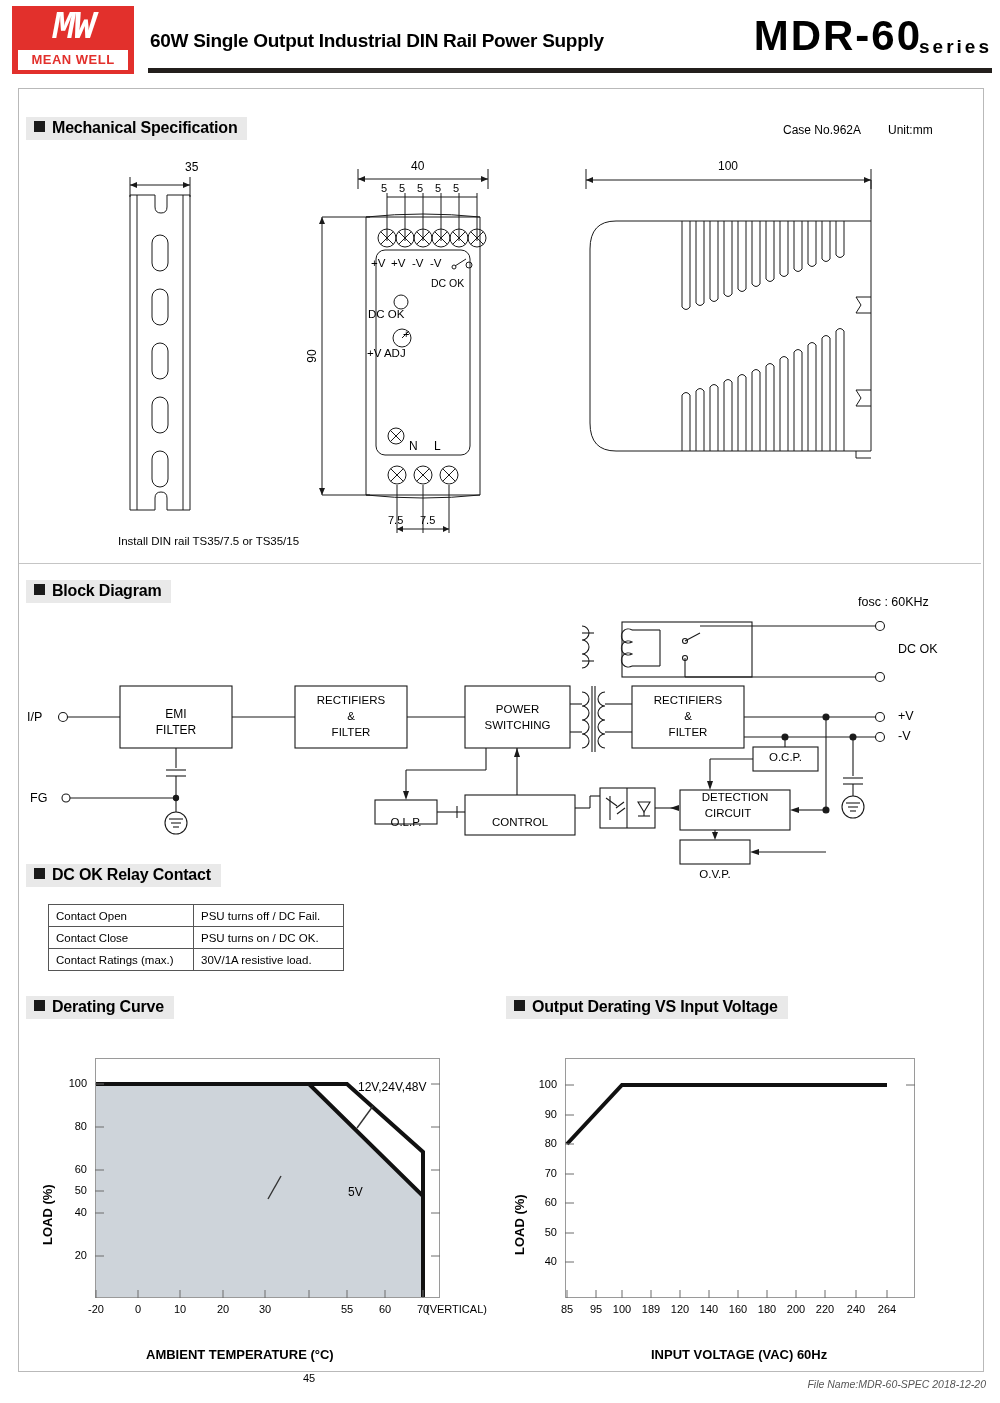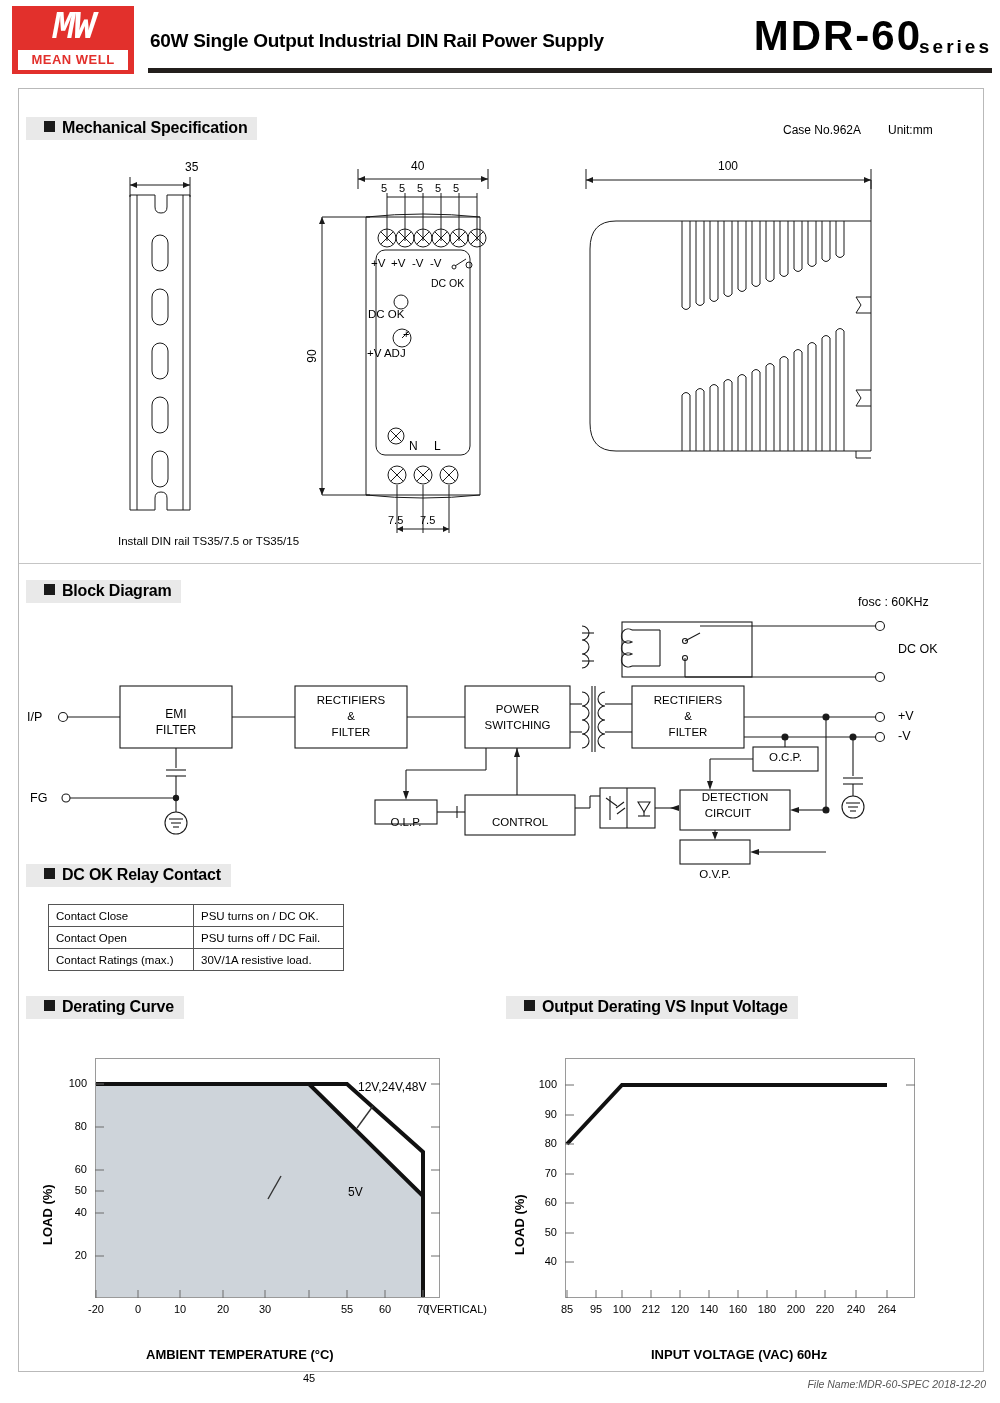--- a/index.html
+++ b/index.html
@@ -22,21 +22,21 @@
          letter-spacing:2px;white-space:nowrap;}
   #series{position:absolute;right:8px;top:36px;font-size:19px;font-weight:bold;
           letter-spacing:3px;}
   #headrule{position:absolute;left:148px;top:68px;width:844px;height:5px;background:#231f1c;}
 
   
   #frame{position:absolute;left:18px;top:88px;width:964px;height:1282px;
          border:1px solid #b9b9b9;}
 
   
-  .sec{position:absolute;background:#e9e9e9;padding:2px 10px 3px 18px;
+  .sec{position:absolute;background:#e9e9e9;padding:2px 10px 3px 8px;
        font-size:16px;font-weight:bold;white-space:nowrap;letter-spacing:-.2px;}
   .sec .sq{display:inline-block;width:11px;height:11px;background:#1a1a1a;
            margin-right:7px;vertical-align:1px;}
 
   .lbl{position:absolute;font-size:11px;white-space:nowrap;}
   .ln{position:absolute;background:#1a1a1a;}
 
   
   #relay-table{position:absolute;left:48px;top:904px;border-collapse:collapse;}
   #relay-table td{border:1px solid #555;font-size:11.5px;padding:3px 7px;
@@ -413,26 +413,26 @@
 <div class="lbl" style="left:898px;top:642px;font-size:12.5px;">DC OK</div>
 <div class="lbl" style="left:898px;top:709px;font-size:12.5px;">+V</div>
 <div class="lbl" style="left:898px;top:729px;font-size:12.5px;">-V</div>
 
 <div class="sec" style="left:26px;top:864px;">
   <span class="sq"></span><span>DC OK Relay Contact</span>
 </div>
 <table id="relay-table">
   <tbody>
       <tr>
+    <td class="k">Contact Open</td>
+    <td class="v">PSU turns off / DC Fail.</td>
+  </tr>
+  <tr>
     <td class="k">Contact Close</td>
     <td class="v">PSU turns on / DC OK.</td>
-  </tr>
-  <tr>
-    <td class="k">Contact Open</td>
-    <td class="v">PSU turns off / DC Fail.</td>
   </tr>
   <tr>
     <td class="k">Contact Ratings (max.)</td>
     <td class="v">30V/1A resistive load.</td>
   </tr>
 </tbody>
   </table>
 
 <div class="sec" style="left:26px;top:996px;">
   <span class="sq"></span><span>Derating Curve</span>
@@ -547,21 +547,21 @@
   <div class="ytick" style="left:527px;top:1108px;">90</div>
   <div class="ytick" style="left:527px;top:1137px;">80</div>
   <div class="ytick" style="left:527px;top:1167px;">70</div>
   <div class="ytick" style="left:527px;top:1196px;">60</div>
   <div class="ytick" style="left:527px;top:1226px;">50</div>
   <div class="ytick" style="left:527px;top:1255px;">40</div>
 
   <div class="xtick" style="left:552px;top:1303px;">85</div>
   <div class="xtick" style="left:581px;top:1303px;">95</div>
   <div class="xtick" style="left:607px;top:1303px;">100</div>
-  <div class="xtick" style="left:636px;top:1303px;">212</div>
+  <div class="xtick" style="left:636px;top:1303px;">189</div>
   <div class="xtick" style="left:665px;top:1303px;">120</div>
   <div class="xtick" style="left:694px;top:1303px;">140</div>
   <div class="xtick" style="left:723px;top:1303px;">160</div>
   <div class="xtick" style="left:752px;top:1303px;">180</div>
   <div class="xtick" style="left:781px;top:1303px;">200</div>
   <div class="xtick" style="left:810px;top:1303px;">220</div>
   <div class="xtick" style="left:841px;top:1303px;">240</div>
   <div class="xtick" style="left:872px;top:1303px;">264</div>
 
   <div class="ylabel" style="left:512px;top:1255px;">LOAD (%)</div>

